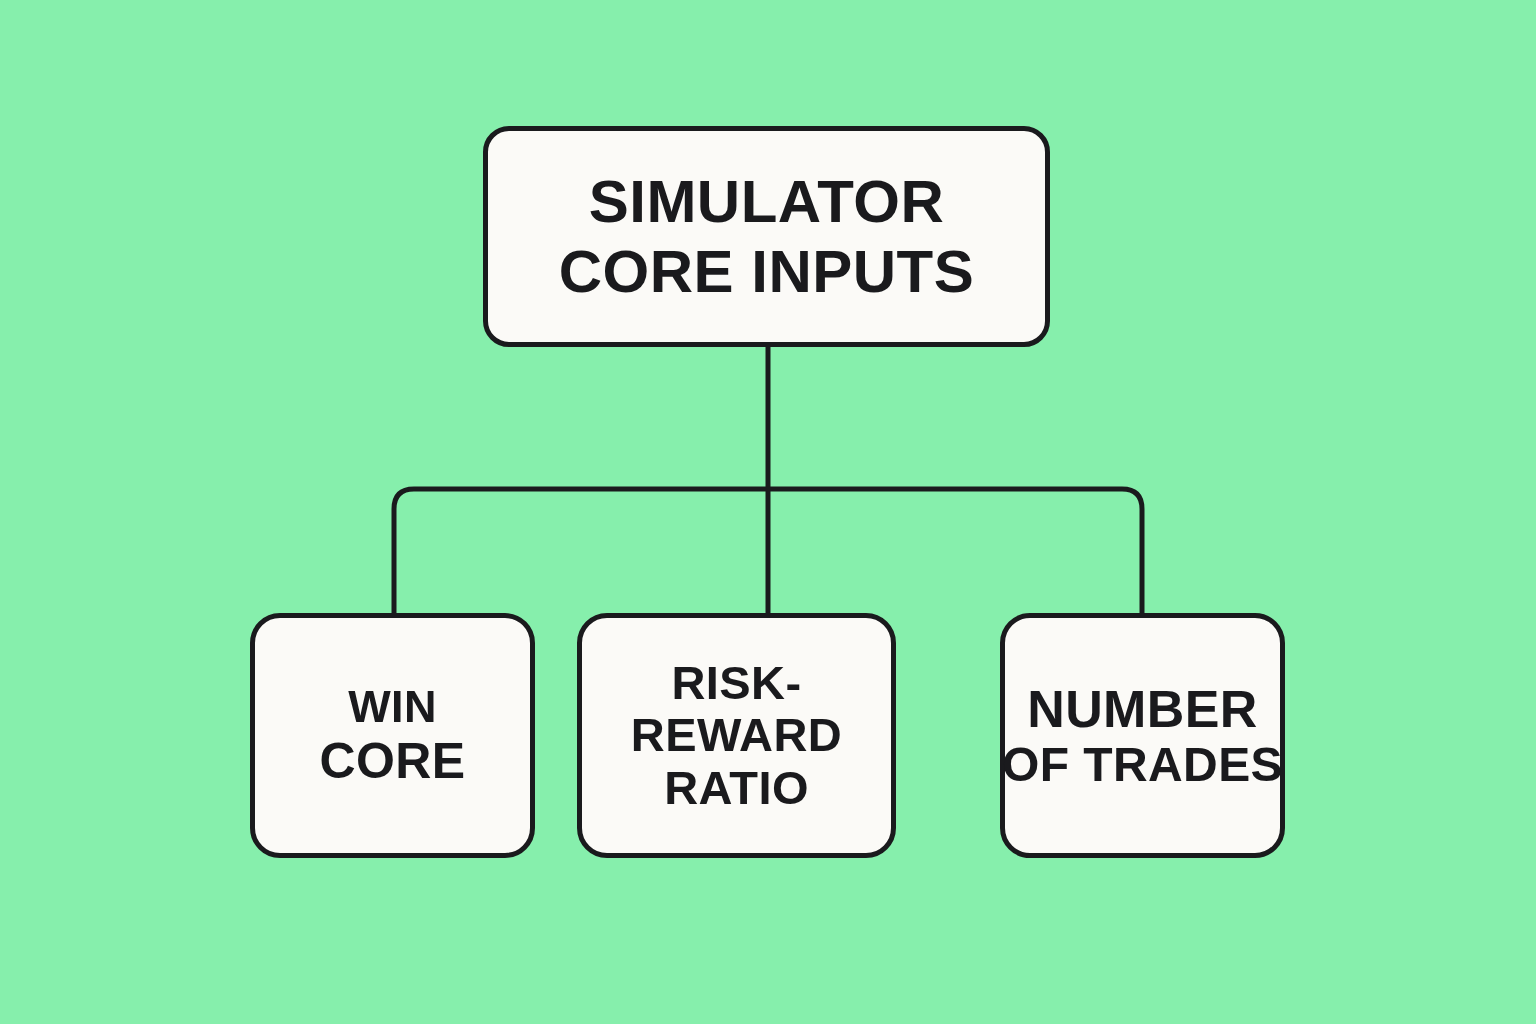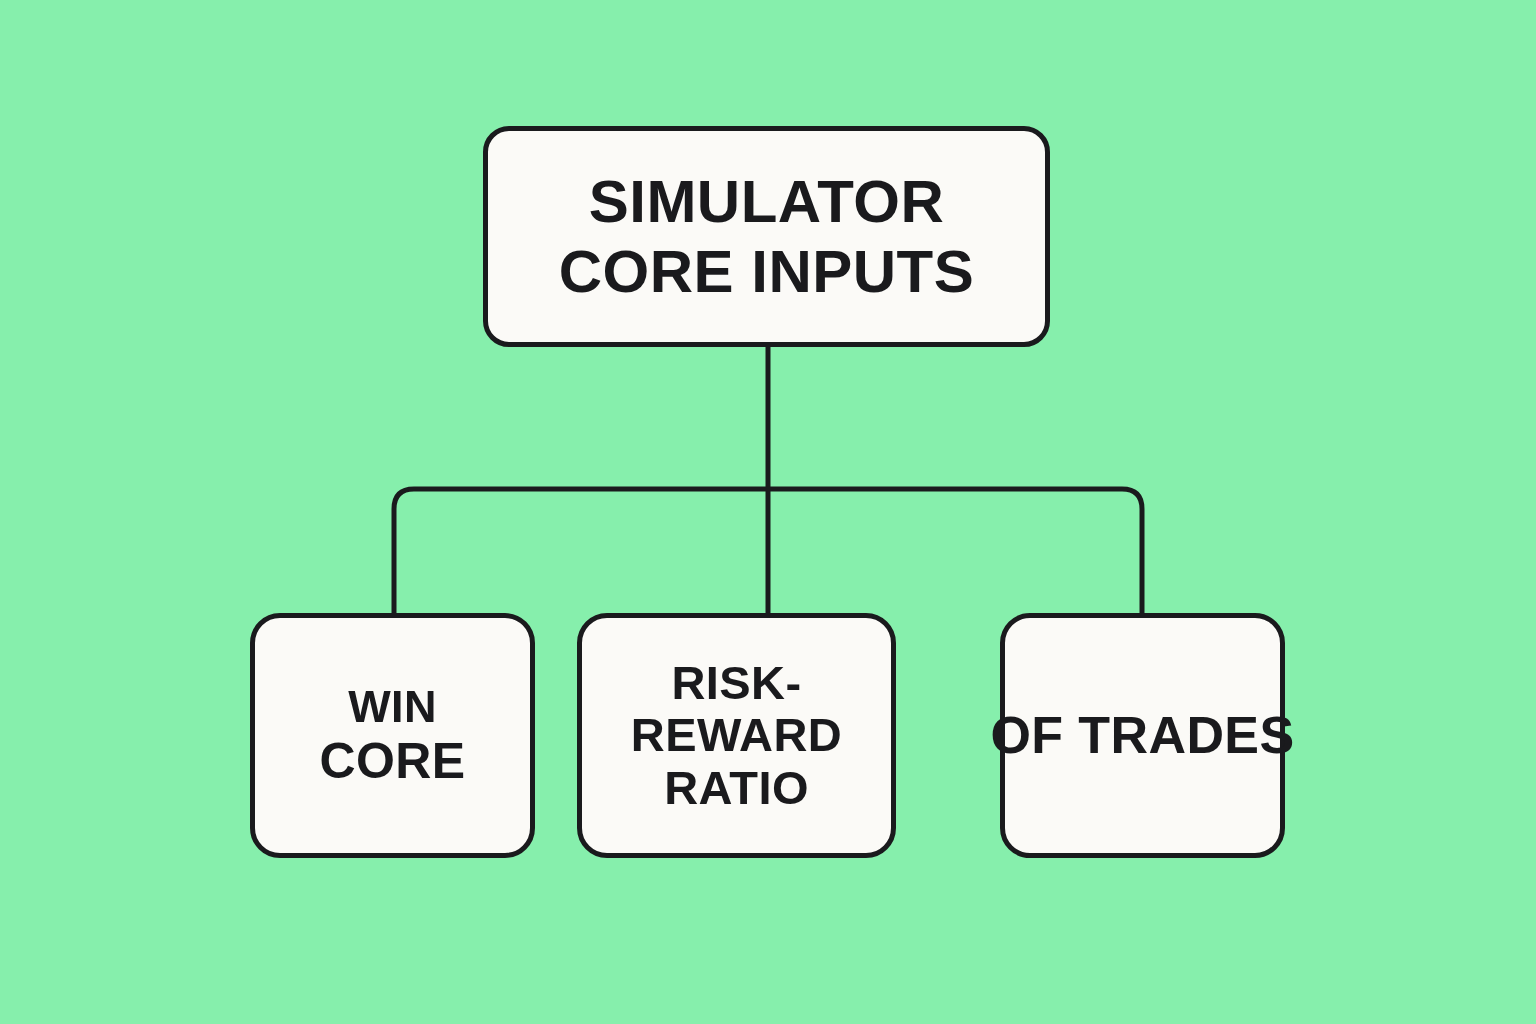--- a/index.html
+++ b/index.html
@@ -91,21 +91,21 @@
     white-space: nowrap;
     letter-spacing: 0.4px;
   }
 
   #node-win-rate .line:nth-child(1) { font-size: 45px; }
   #node-win-rate .line:nth-child(2) { font-size: 50px; }
 
   #node-risk-reward .line { font-size: 47px; }
 
   #node-number-of-trades .line:nth-child(1) { font-size: 52px; }
-  #node-number-of-trades .line:nth-child(2) { font-size: 42px; font-style: italic; }
+  #node-number-of-trades .line:nth-child(2) { font-size: 48px; }
 </style>
 </head>
 <body>
 
 <div id="diagram-canvas">
 
   <svg id="connector-layer" viewBox="0 0 1536 1024" width="1536" height="1024" aria-hidden="true">
 
     <path d="M 768 347 L 768 613" fill="none" stroke="#1A1A1D" stroke-width="5" stroke-linecap="butt"></path>
 
@@ -123,16 +123,17 @@
     <div class="line">CORE</div>
   </div>
 
   <div class="node leaf" id="node-risk-reward">
     <div class="line">RISK-</div>
     <div class="line">REWARD</div>
     <div class="line">RATIO</div>
   </div>
 
   <div class="node leaf" id="node-number-of-trades">
+    <div class="line">NUMBER</div>
     <div class="line">OF TRADES</div>
   </div>
 
 </div>
 
 </body></html>

